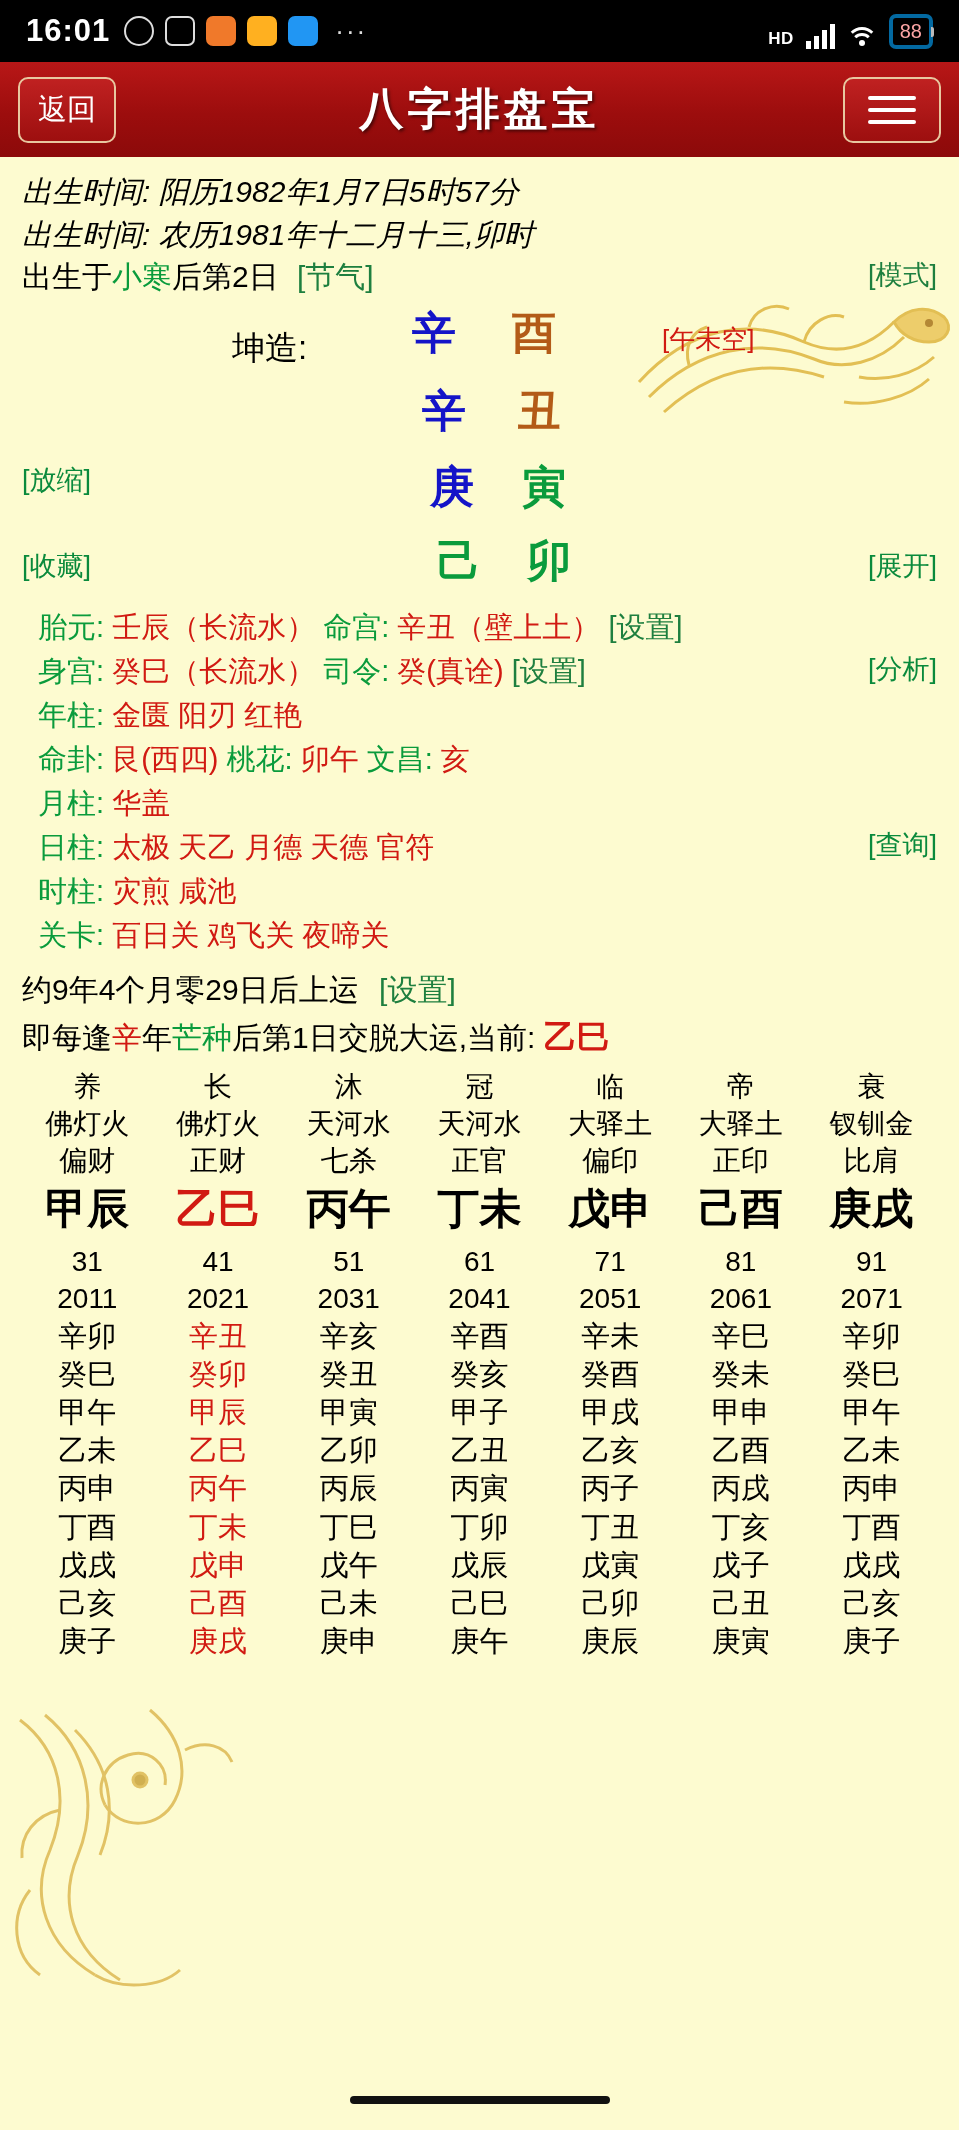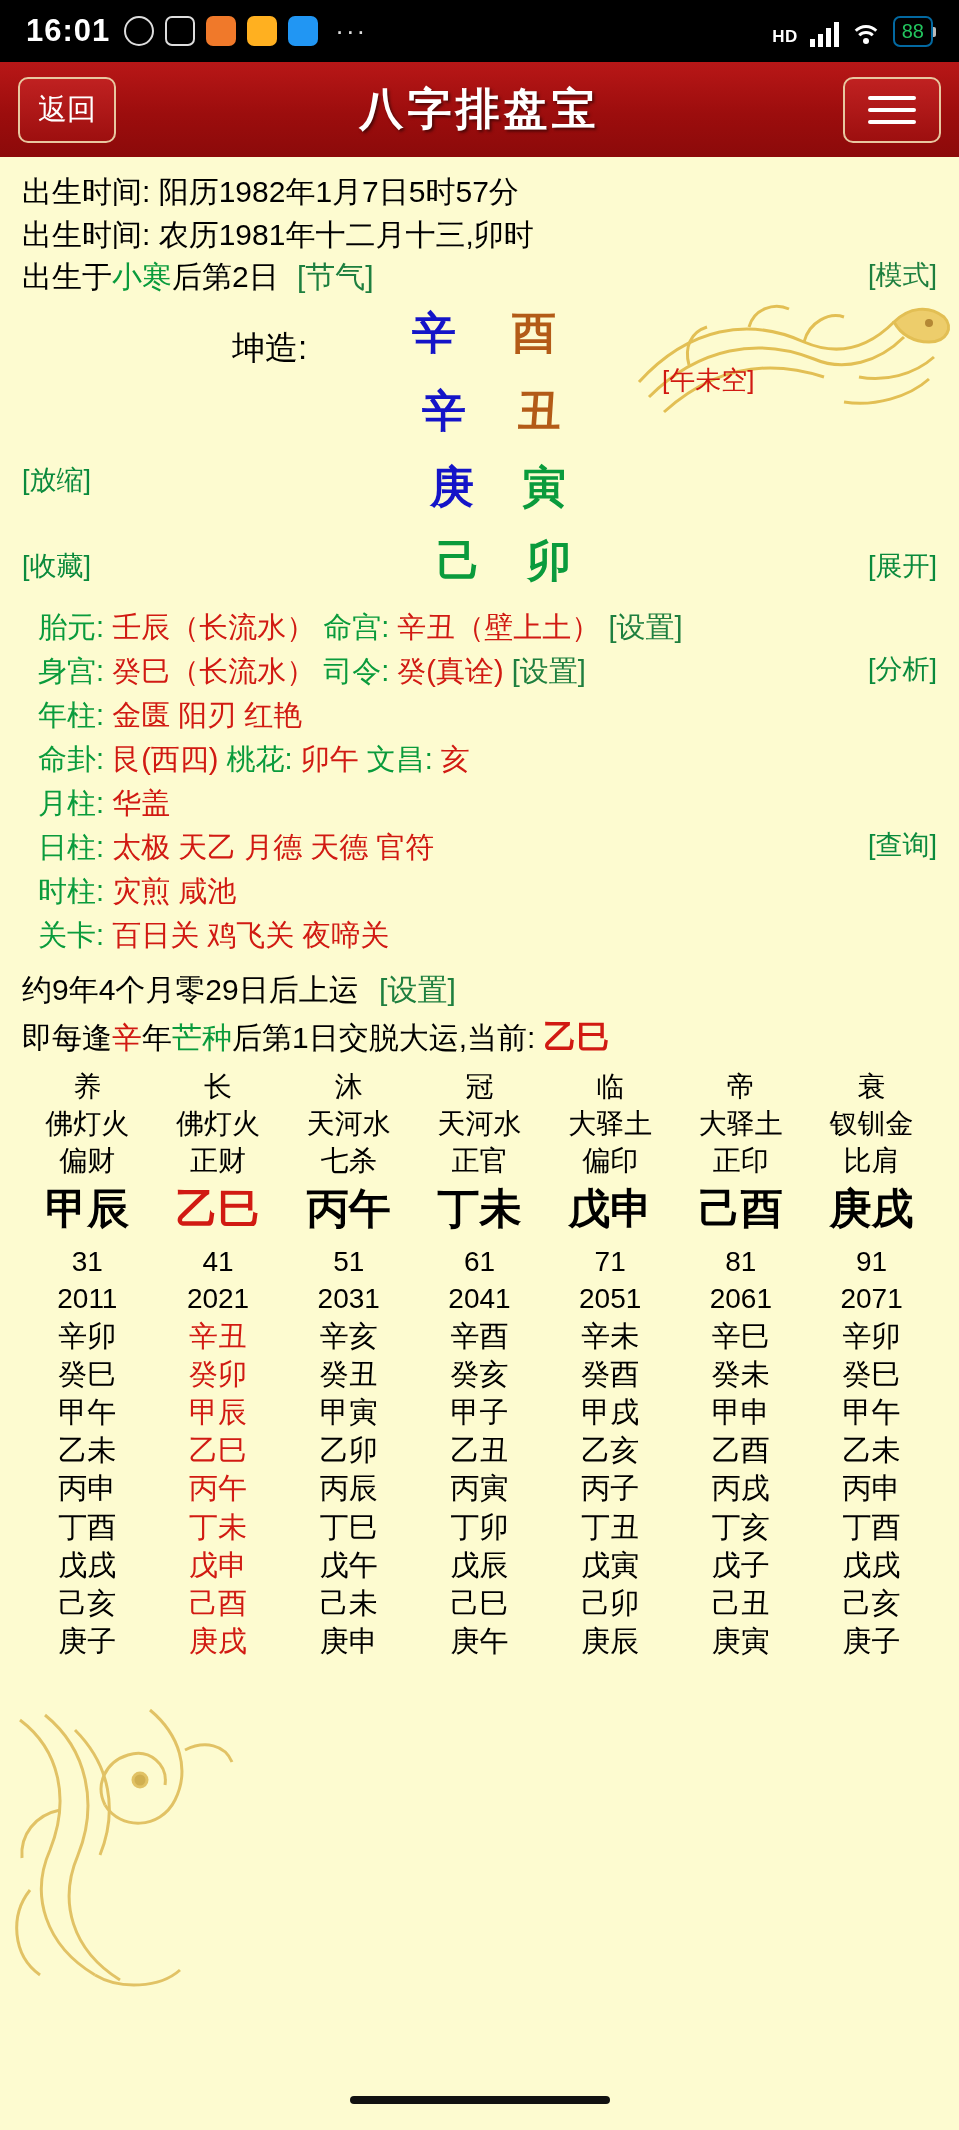--- a/index.html
+++ b/index.html
@@ -92,25 +92,25 @@
     border: 3px solid #fff;
     border-bottom-color: transparent;
     border-left-color: transparent;
     border-right-color: transparent;
     border-radius: 50%;
   }
   .wifi span:nth-child(1) { width: 26px; height: 26px; top: 2px; }
   .wifi span:nth-child(2) { width: 16px; height: 16px; top: 8px; }
   .wifi span:nth-child(3) { width: 6px; height: 6px; top: 15px; background: #fff; border-radius: 50%; border: none;}
   .batt {
-    border: 2px solid #0369a1;
+    border: 4px solid #0369a1;
     border-radius: 7px;
     padding: 2px 7px;
     font-size: 20px;
-    color: #22c55e;
+    color: #fca5a5;
     position: relative;
   }
   .batt::after {
     content: "";
     position: absolute;
     right: -5px; top: 9px;
     width: 3px; height: 10px;
     background: #bbb;
     border-radius: 0 2px 2px 0;
   }
@@ -180,21 +180,21 @@
     line-height: 1.42;
   }
   .row { position: relative; }
   .sideL, .sideR {
     position: absolute;
     font-size: 27px;
     color: #009a44;
   }
   .sideR { right: 0; }
 
-  .label { color: #000; }
+  .label { color: #000; font-style: italic; }
   .green { color: #0a9b3c; }
   .red { color: #d11a12; }
   .blue { color: #1414c8; }
 
   .link { color: #1e7f3f; }
 
   
   .pillars {
     position: relative;
     margin-top: 10px;
@@ -212,21 +212,20 @@
     font-size: 44px;
     font-weight: bold;
     font-family: "Liberation Serif", serif;
   }
   .kong {
     position: absolute;
     left: 640px;
     top: 12px;
     font-size: 26px;
     color: #d11a12;
-    margin-top: 41px;
   }
   .side-btn {
     position: absolute;
     font-size: 27px;
     color: #0a8a3c;
   }
 
   
   .info {
     margin-top: 6px;

